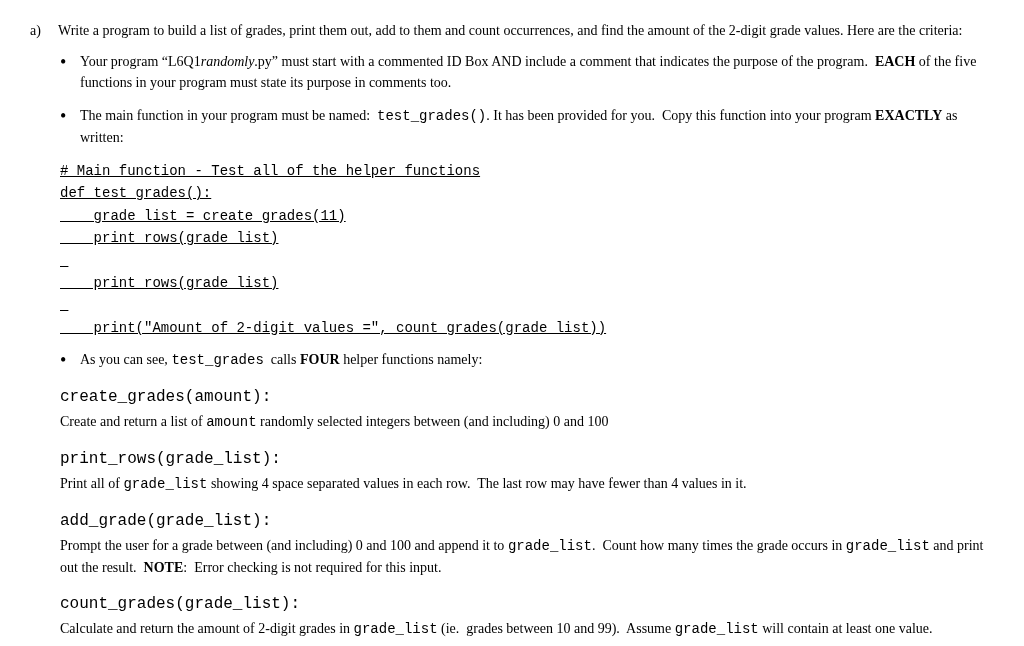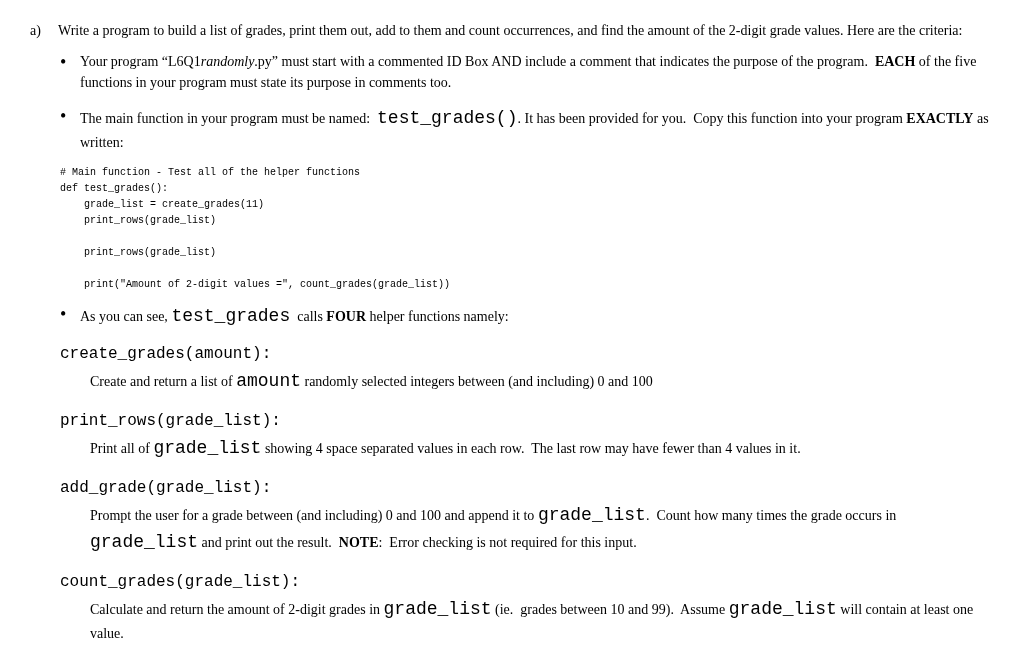--- a/index.html
+++ b/index.html
@@ -48,28 +48,29 @@
       line-height: 1.3;
       min-width: 12px;
     }
 
     .bullet-content {
       flex: 1;
     }
 
     code, .mono {
       font-family: "Courier New", Courier, monospace;
-      font-size: 18px;
+      font-size: 14px;
     }
 
     .code-block {
       font-family: "Courier New", Courier, monospace;
-      font-size: 10px;
+      font-size: 14px;
       margin: 8px 0 8px 30px;
       line-height: 1.6;
+      text-decoration: underline;
     }
 
     .code-block .line {
       display: block;
       white-space: pre;
     }
 
     .bold {
       font-weight: bold;
       text-align: center;
@@ -83,21 +84,20 @@
     .helper-item {
       margin-bottom: 14px;
     }
 
     .helper-signature {
       font-family: "Courier New", Courier, monospace;
       font-size: 16px;
     }
 
     .helper-description {
-      margin-left: 30px;
       margin-top: 2px;
     }
   </style>
 </head>
 <body>
 
 <div>
   <div class="question-header">
     <span class="question-label">a)</span>
     <span class="question-text">Write a program to build a list of grades, print them out, add to them and count occurrences, and find the amount of the 2-digit grade values.  Here are the criteria:</span>

